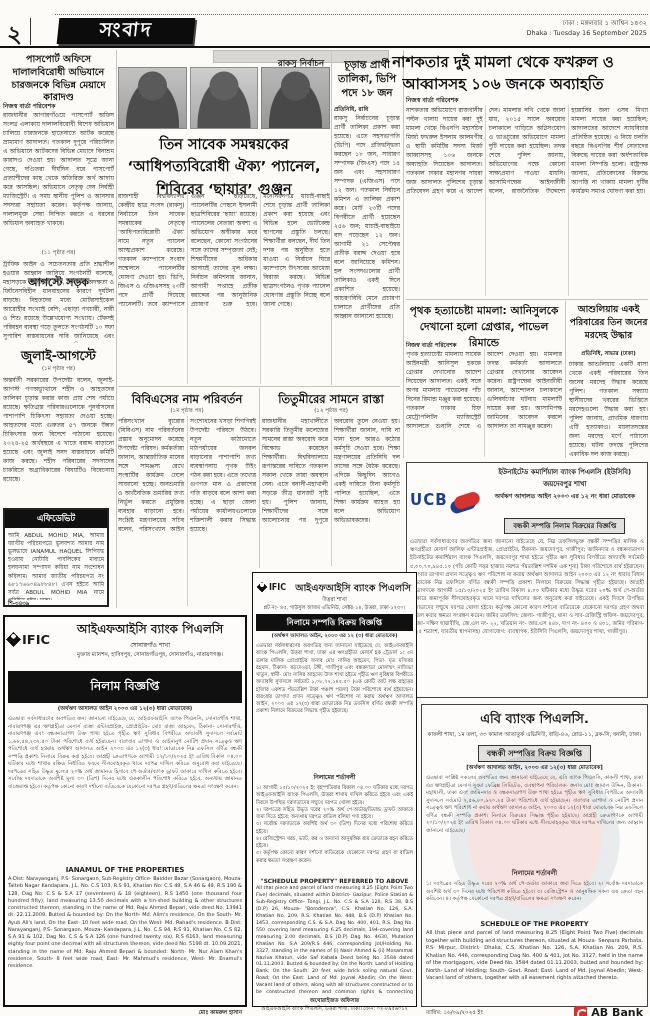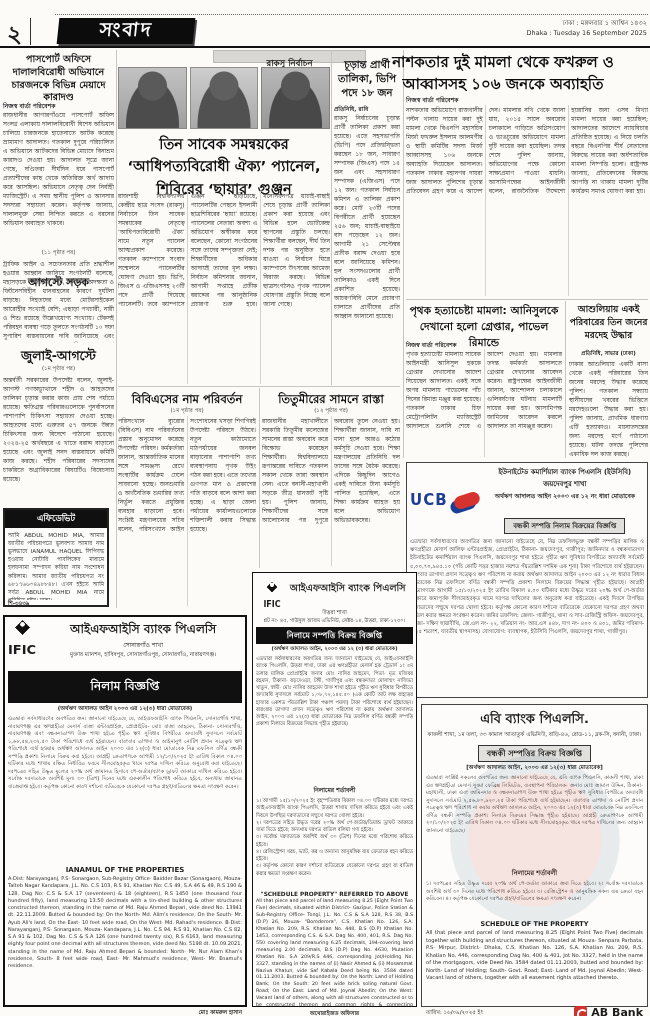--- a/index.html
+++ b/index.html
@@ -23,21 +23,21 @@
   .hrule{height:0;border-top:1px solid #c9c6c0;}
   .blackbar{background:#101010;color:#fff;font-weight:bold;text-align:center;}
   .adbox{border:1px solid #444;background:#fdfcfa;box-sizing:border-box;}
   .photo{height:62px;background:
     radial-gradient(circle at 50% 30%, #5a5a5a 0 14px, transparent 15px),
     radial-gradient(ellipse at 50% 95%, #4c4c4c 0 26px, transparent 27px),
     linear-gradient(#c2c2c2,#9f9f9f);
     border:1px solid #888;box-sizing:border-box;}
   .masthead{background:#0c0c0c;color:#fff;display:flex;align-items:center;justify-content:center;
     transform:skewX(-6deg);box-shadow:2px 2px 0 #444;}
-  .ific-logo{display:inline-flex;align-items:center;gap:9px;font-weight:bold;flex-direction:column;}
+  .ific-logo{display:inline-flex;align-items:center;gap:3px;font-weight:bold;}
   .diamond{display:inline-block;width:11px;height:11px;background:#111;transform:rotate(45deg) ;
     -webkit-mask:radial-gradient(circle at 30% 30%, transparent 0 2px, #000 2.5px);}
   .ucb-pill{display:inline-block;width:26px;height:13px;border-radius:8px;background:#d6332e;
     box-shadow:-5px 3px 0 #1c3f94;transform:rotate(-18deg);}
   .ab-icon{display:inline-block;width:13px;height:13px;border-radius:3px;background:#d2312d;position:relative;}
   .ab-icon::after{content:"";position:absolute;left:3px;top:3px;width:7px;height:7px;border:2px solid #fff;border-radius:50%;border-right-color:transparent;}
   .watermark{position:absolute;left:50%;top:45%;width:170px;height:170px;transform:translate(-50%,-50%);
     border-radius:50%;background:radial-gradient(circle, rgba(205,80,70,.14) 0 55%, rgba(40,90,120,.10) 56% 70%, transparent 71%);pointer-events:none;}
   .subtitle-box{display:inline-block;border:1px solid #333;background:#e2e0dc;font-weight:bold;padding:1px 8px;}
 </style>
@@ -69,21 +69,21 @@
 <div class="abs hl c" style="left:3px;top:347px;width:111px;font-size:12.5px;">জুলাই-আগস্টে</div>
 <div class="abs cont c" style="left:3px;top:365px;width:111px;">(১ম পৃষ্ঠার পর)</div>
 <div class="abs bodytxt j" style="left:3px;top:375px;width:111px;height:108px;">অন্তর্বর্তী সরকারের উপদেষ্টা বলেন, জুলাই-আগস্ট গণঅভ্যুত্থানে শহীদ ও আহতদের তালিকা চূড়ান্ত করার কাজ প্রায় শেষ পর্যায়ে রয়েছে। ক্ষতিগ্রস্ত পরিবারগুলোকে পুনর্বাসনের পাশাপাশি চিকিৎসা সহায়তা দেওয়া হচ্ছে। আহতদের মধ্যে গুরুতর ৫৭ জনকে উন্নত চিকিৎসার জন্য বিদেশে পাঠানো হয়েছে। ২০২৪-২৫ অর্থবছরে এ খাতে বরাদ্দ বাড়ানো হয়েছে এবং জুলাই সনদ বাস্তবায়নে কমিটি কাজ করছে। শহীদ পরিবারের সদস্যদের চাকরিতে অগ্রাধিকারের বিষয়টিও বিবেচনায় রয়েছে।</div>
 
 <div class="abs" style="left:3px;top:508px;width:106px;height:99px;border:2px solid #222;background:#fdfdfb;box-sizing:border-box;">
   <div class="blackbar" style="font-size:8.5px;padding:2px 0;">এফিডেভিট</div>
   <div class="tiny j" style="padding:3px;height:66px;font-size:5.6px;">আমি ABDUL MOHID MIA, আমার জাতীয় পরিচয়পত্রে ভুলবশত আমার নাম ভুলভাবে IANAMUL HAQUEL লিপিবদ্ধ হওয়ায় নোটারি পাবলিকের মাধ্যমে হলফনামা সম্পাদন করিয়া নাম সংশোধন করিলাম। আমার জাতীয় পরিচয়পত্র নং ৬৮১৭৬৬৩৪৯৮৮৪৮। এখন হইতে আমি সর্বত্র ABDUL MOHID MIA নামে পরিচিত হইব। ঢাকা।</div>
   <div style="font-size:5.5px;padding:0 3px;text-align:left;font-weight:bold;">শি-৩৪৩৯</div>
 </div>
 
-<div class="abs c" style="left:213px;top:50px;width:153px;height:13px;background:#d9d7d3;border:1px solid #bdbab5;box-sizing:border-box;">
+<div class="abs c" style="left:213px;top:50px;width:176px;height:13px;background:#d9d7d3;border:1px solid #bdbab5;box-sizing:border-box;">
   <span style="font-size:8.5px;font-weight:bold;line-height:12px;">রাকসু নির্বাচন</span>
 </div>
 
 <div class="abs" style="left:118px;top:67px;width:212px;display:flex;gap:3px;">
   <div class="photo" style="flex:1;"></div>
   <div class="photo" style="flex:1;filter:brightness(1.06);"></div>
   <div class="photo" style="flex:1;filter:brightness(0.95);"></div>
 </div>
 
 <div class="abs hl c" style="left:118px;top:133px;width:212px;font-size:14.5px;line-height:1.55;">তিন সাবেক সমন্বয়কের ‘আধিপত্যবিরোধী ঐক্য’ প্যানেল, শিবিরের ‘ছায়ার’ গুঞ্জন</div>

